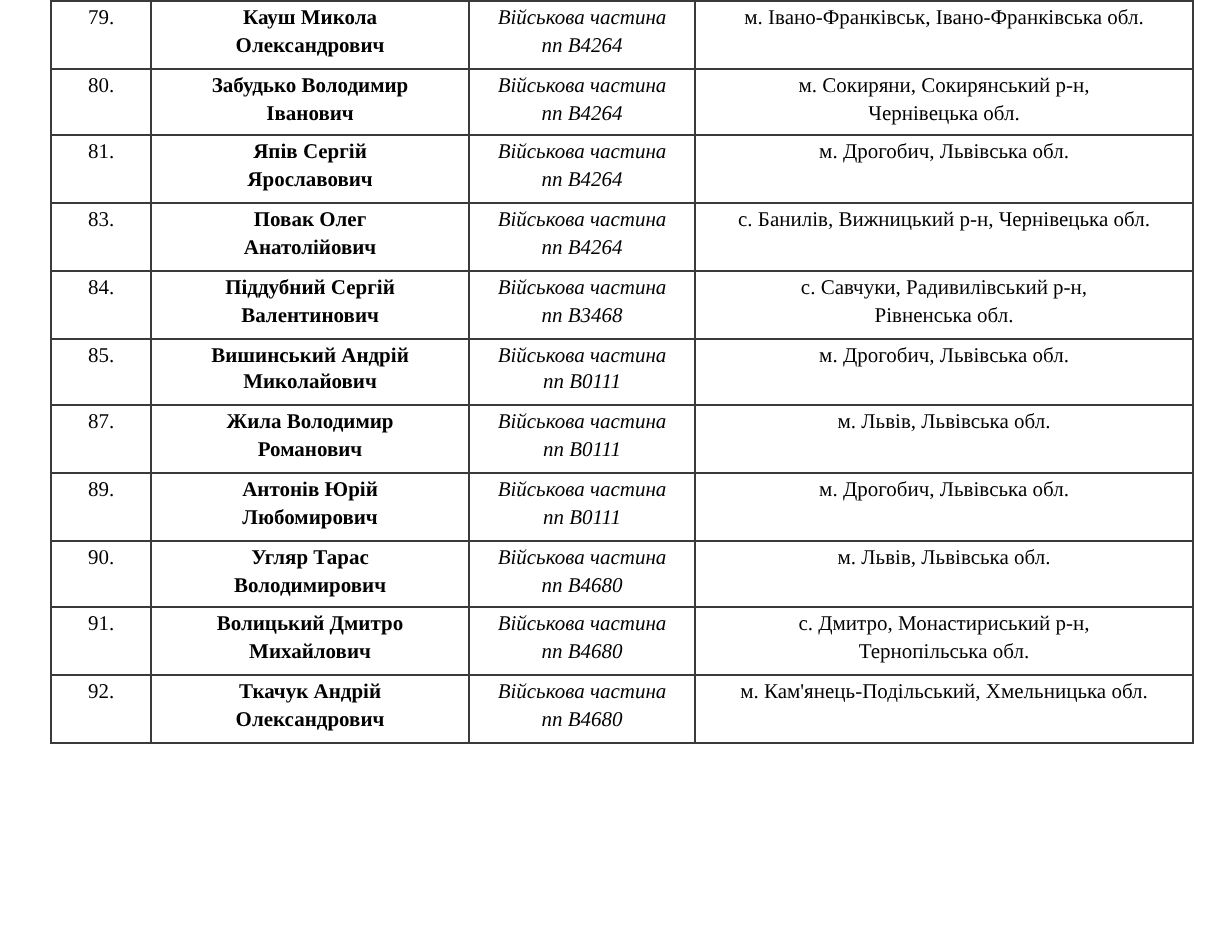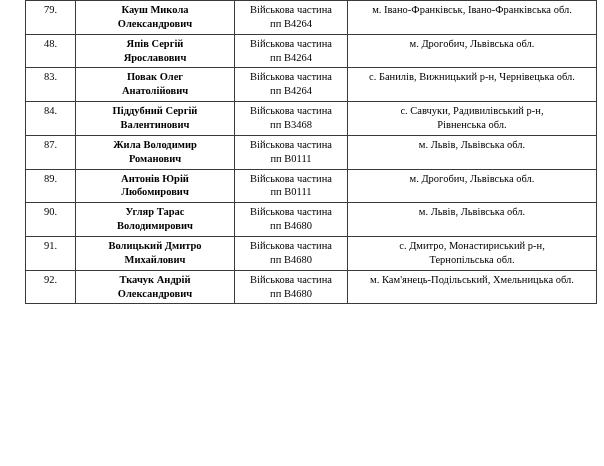--- a/index.html
+++ b/index.html
@@ -41,21 +41,21 @@
     vertical-align: top;
     text-align: center;
     word-wrap: break-word;
     overflow: hidden;
   }
   td.cell-num {
     text-align: center;
     white-space: nowrap;
   }
   td.cell-name   { text-align: center; font-weight: bold; }
-  td.cell-unit   { text-align: center; }
+  td.cell-unit   { text-align: center; font-style: italic; }
   td.cell-addr   { text-align: center; }
 
   .line { display: block; }
   .line-2 { display: block; }
 </style>
 </head>
 <body>
 
 <div class="page">
   <table class="registry">
@@ -74,21 +74,36 @@
           </td>
           <td class="cell-unit">
             <span class="line">Військова частина</span>
             <span class="line-2">пп В4264</span>
           </td>
           <td class="cell-addr">
             <span class="line">м. Івано-Франківськ, Івано-Франківська обл.</span>
           </td>
         </tr>
         <tr>
-          <td class="cell-num">48.</td>
+          <td class="cell-num">80.</td>
+          <td class="cell-name">
+            <span class="line">Забудько Володимир</span>
+            <span class="line-2">Іванович</span>
+          </td>
+          <td class="cell-unit">
+            <span class="line">Військова частина</span>
+            <span class="line-2">пп В4264</span>
+          </td>
+          <td class="cell-addr">
+            <span class="line">м. Сокиряни, Сокирянський р-н,</span>
+            <span class="line-2">Чернівецька обл.</span>
+          </td>
+        </tr>
+        <tr>
+          <td class="cell-num">81.</td>
           <td class="cell-name">
             <span class="line">Япів Сергій</span>
             <span class="line-2">Ярославович</span>
           </td>
           <td class="cell-unit">
             <span class="line">Військова частина</span>
             <span class="line-2">пп В4264</span>
           </td>
           <td class="cell-addr">
             <span class="line">м. Дрогобич, Львівська обл.</span>
@@ -114,20 +129,34 @@
             <span class="line">Піддубний Сергій</span>
             <span class="line-2">Валентинович</span>
           </td>
           <td class="cell-unit">
             <span class="line">Військова частина</span>
             <span class="line-2">пп В3468</span>
           </td>
           <td class="cell-addr">
             <span class="line">с. Савчуки, Радивилівський р-н,</span>
             <span class="line-2">Рівненська обл.</span>
+          </td>
+        </tr>
+        <tr>
+          <td class="cell-num">85.</td>
+          <td class="cell-name">
+            <span class="line">Вишинський Андрій</span>
+            <span class="line-2">Миколайович</span>
+          </td>
+          <td class="cell-unit">
+            <span class="line">Військова частина</span>
+            <span class="line-2">пп В0111</span>
+          </td>
+          <td class="cell-addr">
+            <span class="line">м. Дрогобич, Львівська обл.</span>
           </td>
         </tr>
         <tr>
           <td class="cell-num">87.</td>
           <td class="cell-name">
             <span class="line">Жила Володимир</span>
             <span class="line-2">Романович</span>
           </td>
           <td class="cell-unit">
             <span class="line">Військова частина</span>

